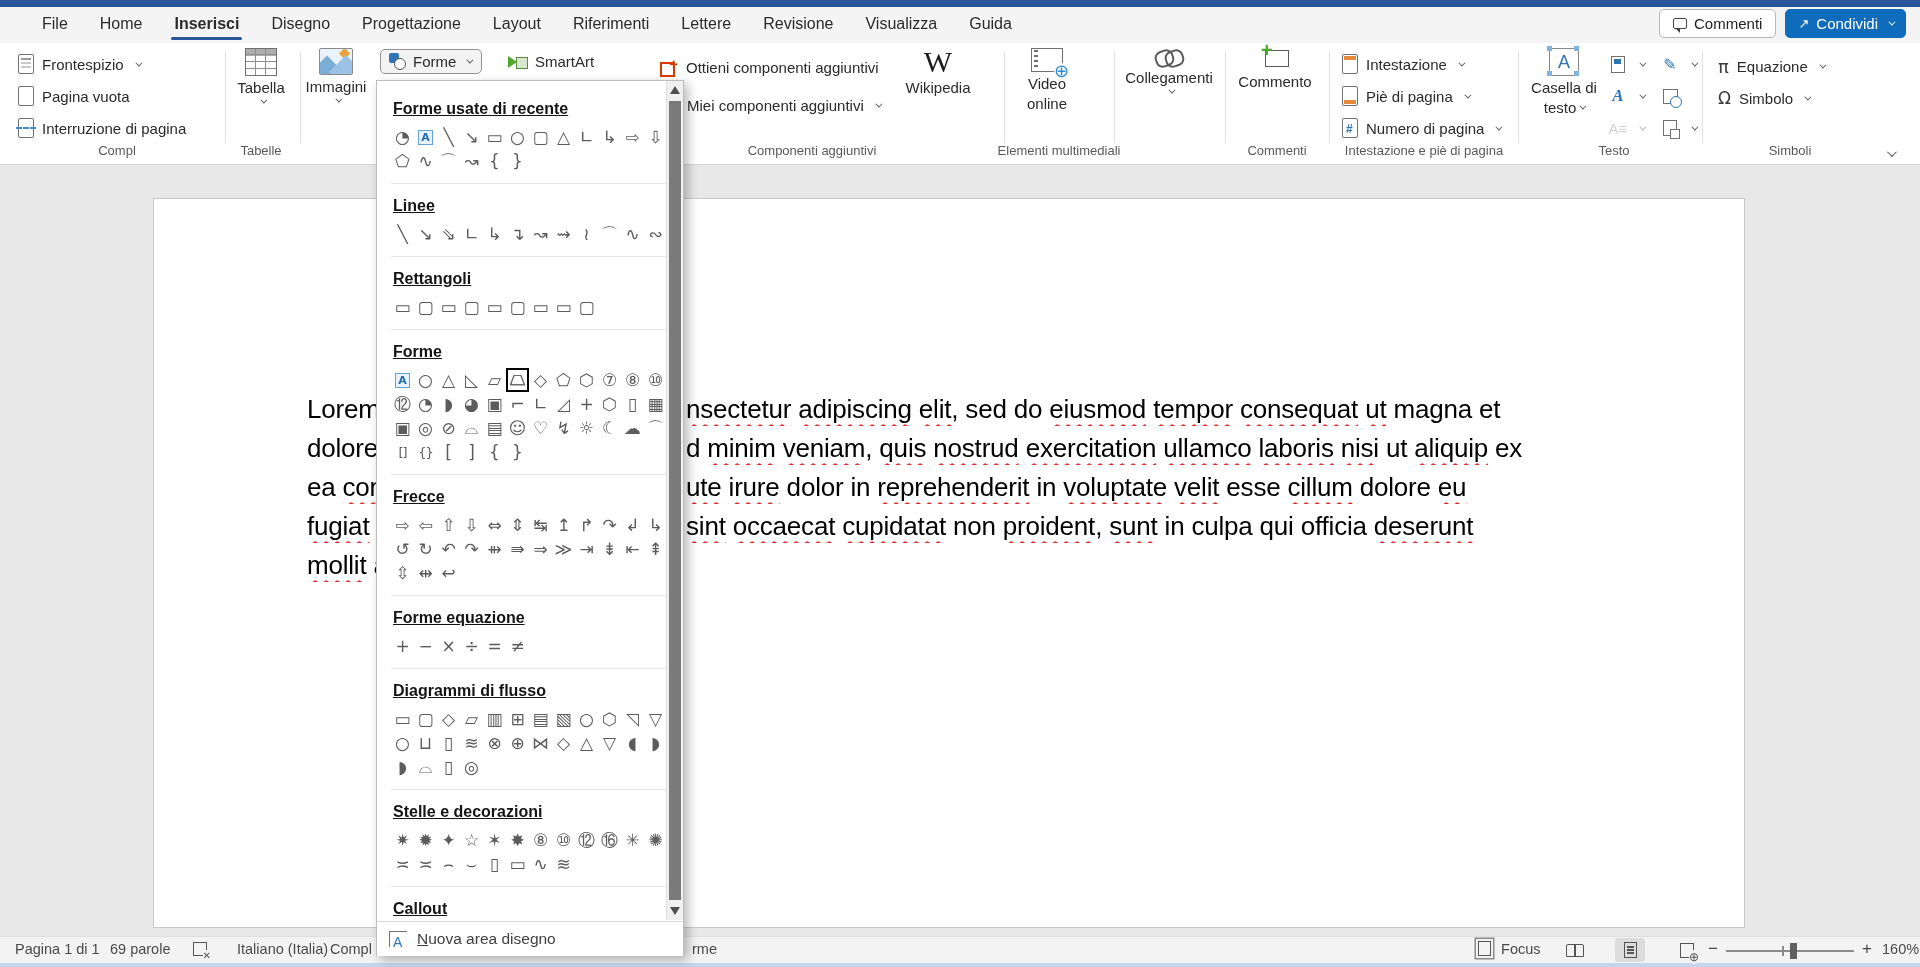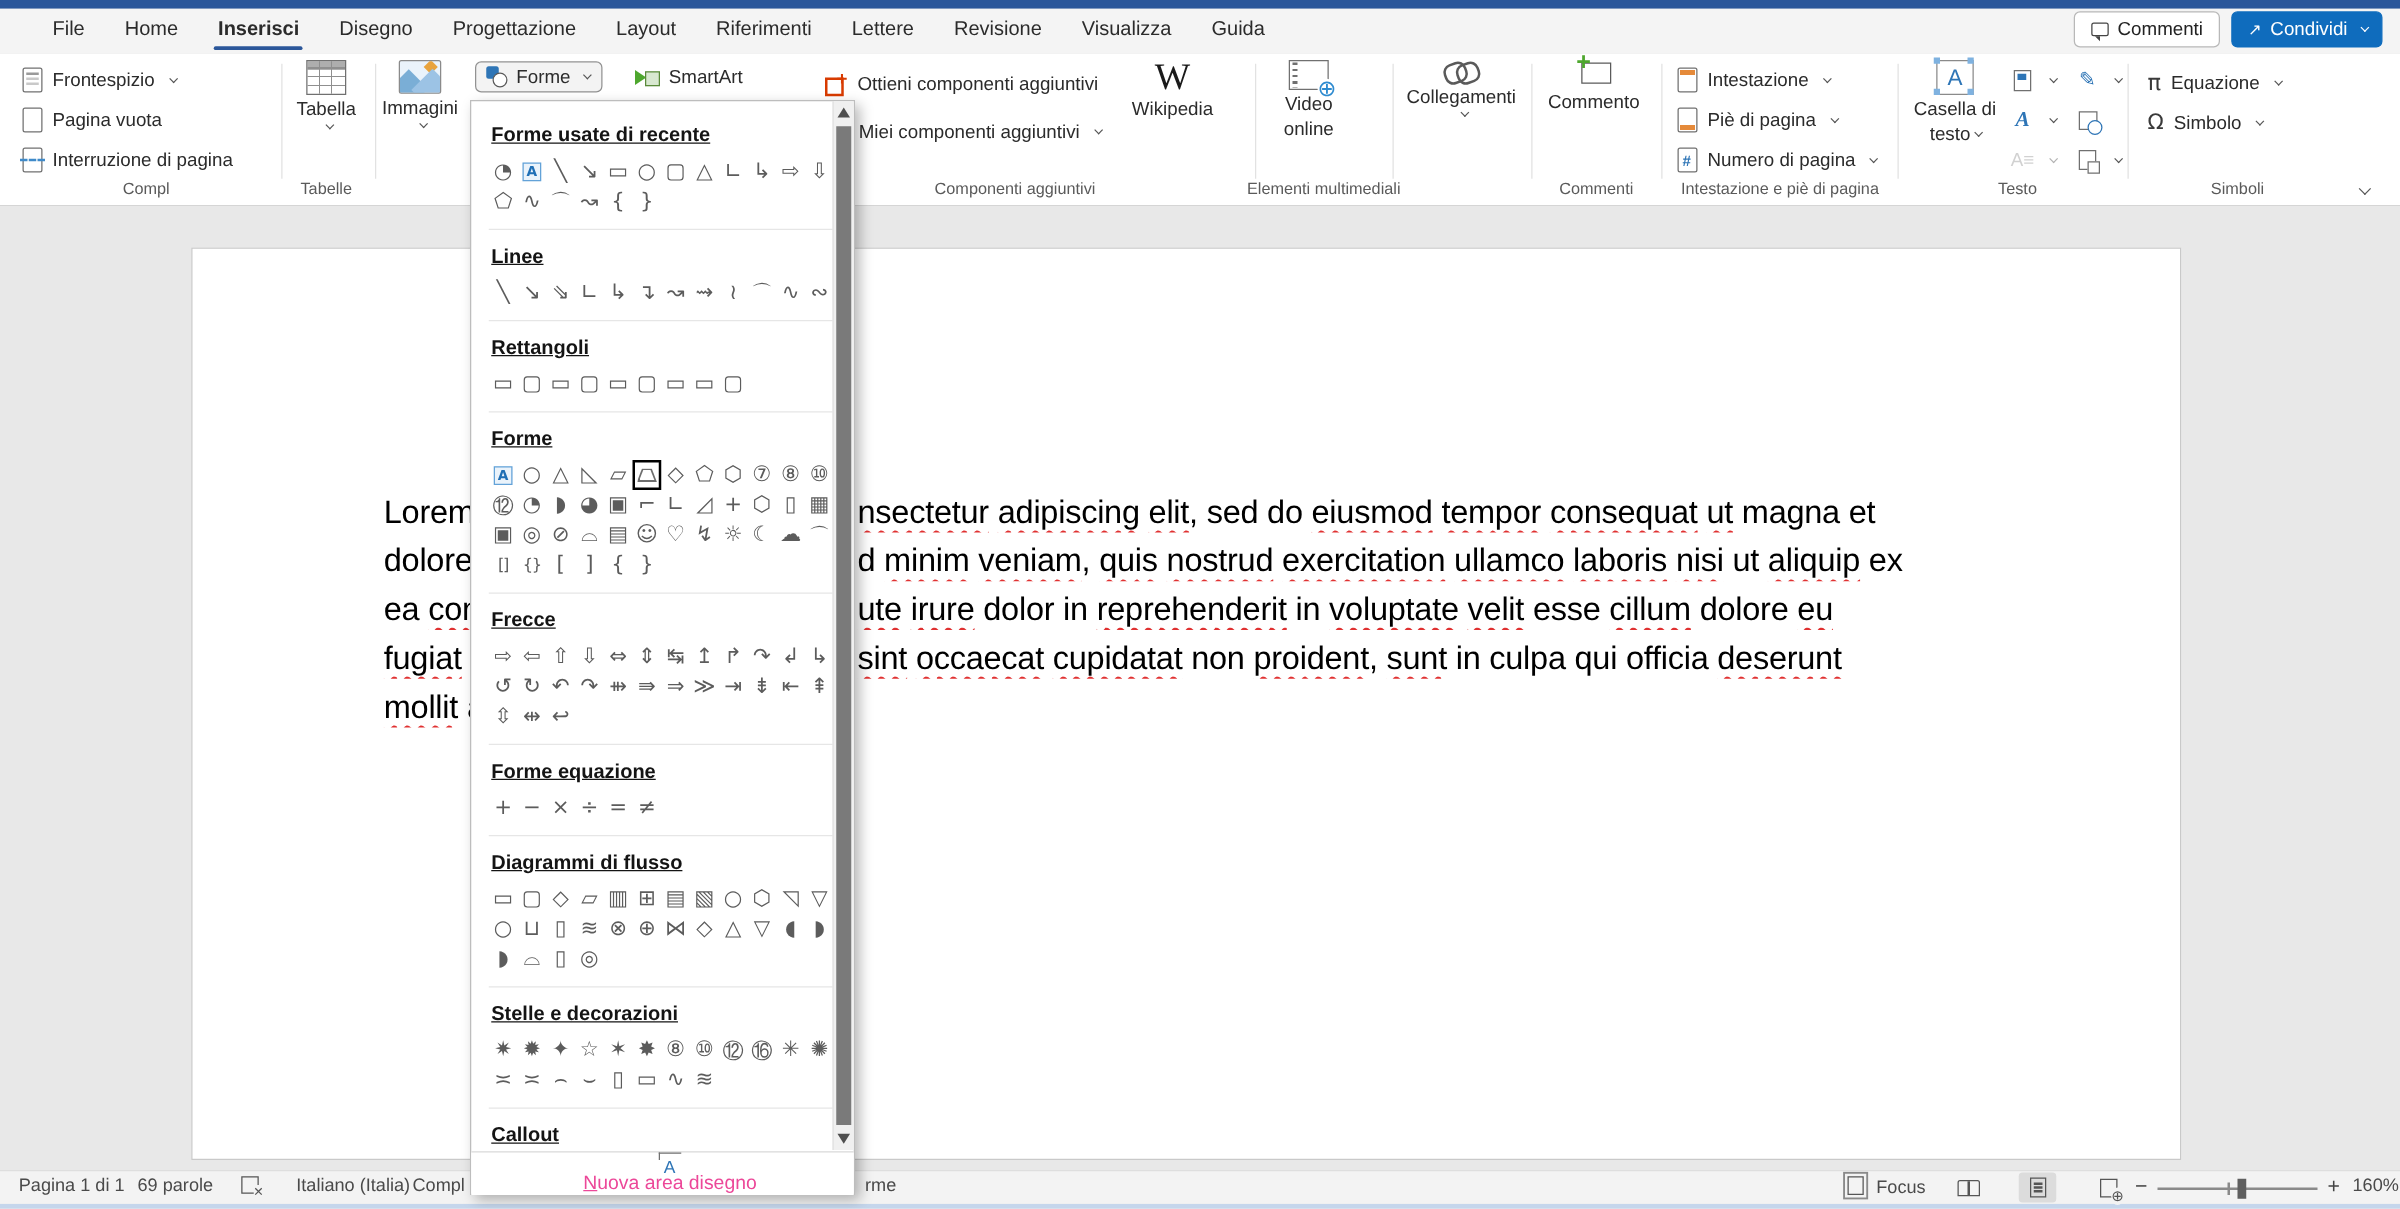--- a/index.html
+++ b/index.html
@@ -98,21 +98,21 @@
   .cell { width:23px; height:24px; display:flex; align-items:center; justify-content:center; font-family:"DejaVu Sans", sans-serif; font-size:17px; color:#5c5c5c; cursor:pointer; flex:none;}
   .cell.small { font-size:13px; letter-spacing:-1px;}
   .tbox { width:15px; height:15px; border:1.5px solid #63a2d8; color:#1f6fb5; font-size:11px; font-weight:bold; display:flex; align-items:center; justify-content:center; background:#eaf3fb;}
   .cell.focus { outline:2px solid #000; outline-offset:-2px; }
   .trapz { width:16px; height:11px; background:#6e6e6e; clip-path:polygon(26% 0,74% 0,100% 100%,0 100%); position:relative;}
   .trapz::after { content:""; position:absolute; left:2px; right:2px; top:1.5px; bottom:1.5px; background:#fff; clip-path:polygon(26% 0,74% 0,100% 100%,0 100%);}
   .sm-sb { position:absolute; right:0; top:0; width:17px; height:839px; background:#f0f0f0; border-left:1px solid #e0e0e0;}
   .sb-up { position:absolute; top:5px; left:3px; width:0; height:0; border-left:5.5px solid transparent; border-right:5.5px solid transparent; border-bottom:8px solid #4f4f4f;}
   .sb-down { position:absolute; bottom:5px; left:3px; width:0; height:0; border-left:5.5px solid transparent; border-right:5.5px solid transparent; border-top:8px solid #4f4f4f;}
   .sb-thumb { position:absolute; top:20px; bottom:20px; left:2px; right:2px; background:#7a7a7a;}
-  .sm-footer { position:absolute; left:0; right:0; top:840px; height:35px; border-top:1px solid #d9d9d9; display:flex; align-items:center; gap:10px; padding-left:12px; font-size:15.5px; color:#ec4899; cursor:pointer; background:#fff;flex-direction:column;}
+  .sm-footer { position:absolute; left:0; right:0; top:840px; height:35px; border-top:1px solid #d9d9d9; display:flex; align-items:center; gap:10px; padding-left:12px; font-size:15.5px; color:#404040; cursor:pointer; background:#fff;}
   .sm-footer u { text-decoration:underline; }
   .ic-canvasA { width:18px; height:16px; border:1.5px solid #707070; border-right:none; border-bottom:none; position:relative;}
   .ic-canvasA::before { content:"A"; position:absolute; left:3px; top:2px; color:#2e75b6; font-size:14px;}
   
   .statusbar { position:absolute; left:0; right:0; bottom:4px; height:27px; background:#f3f3f3; border-top:1px solid #dedede; font-size:14.5px; color:#4a4a4a; z-index:10;}
   .statusbar .sitem { position:absolute; top:4px; white-space:nowrap; cursor:pointer;}
   .ic-proof { display:inline-block; width:14px; height:14px; border:1.5px solid #555; position:relative; vertical-align:-2px;}
   .ic-proof::after { content:"✕"; position:absolute; right:-5px; bottom:-6px; font-size:10px; color:#555; background:#f3f3f3;}
   .ic-focus { display:inline-block; width:13px; height:15px; border:1.5px solid #555; vertical-align:-2px; margin-right:6px; box-shadow:0 0 0 2px #f3f3f3, 0 0 0 3.5px #8a8a8a;}
   .ic-book { display:inline-block; width:18px; height:13px; border:1.5px solid #555; border-radius:2px 2px 0 0; position:relative; vertical-align:-2px;}

